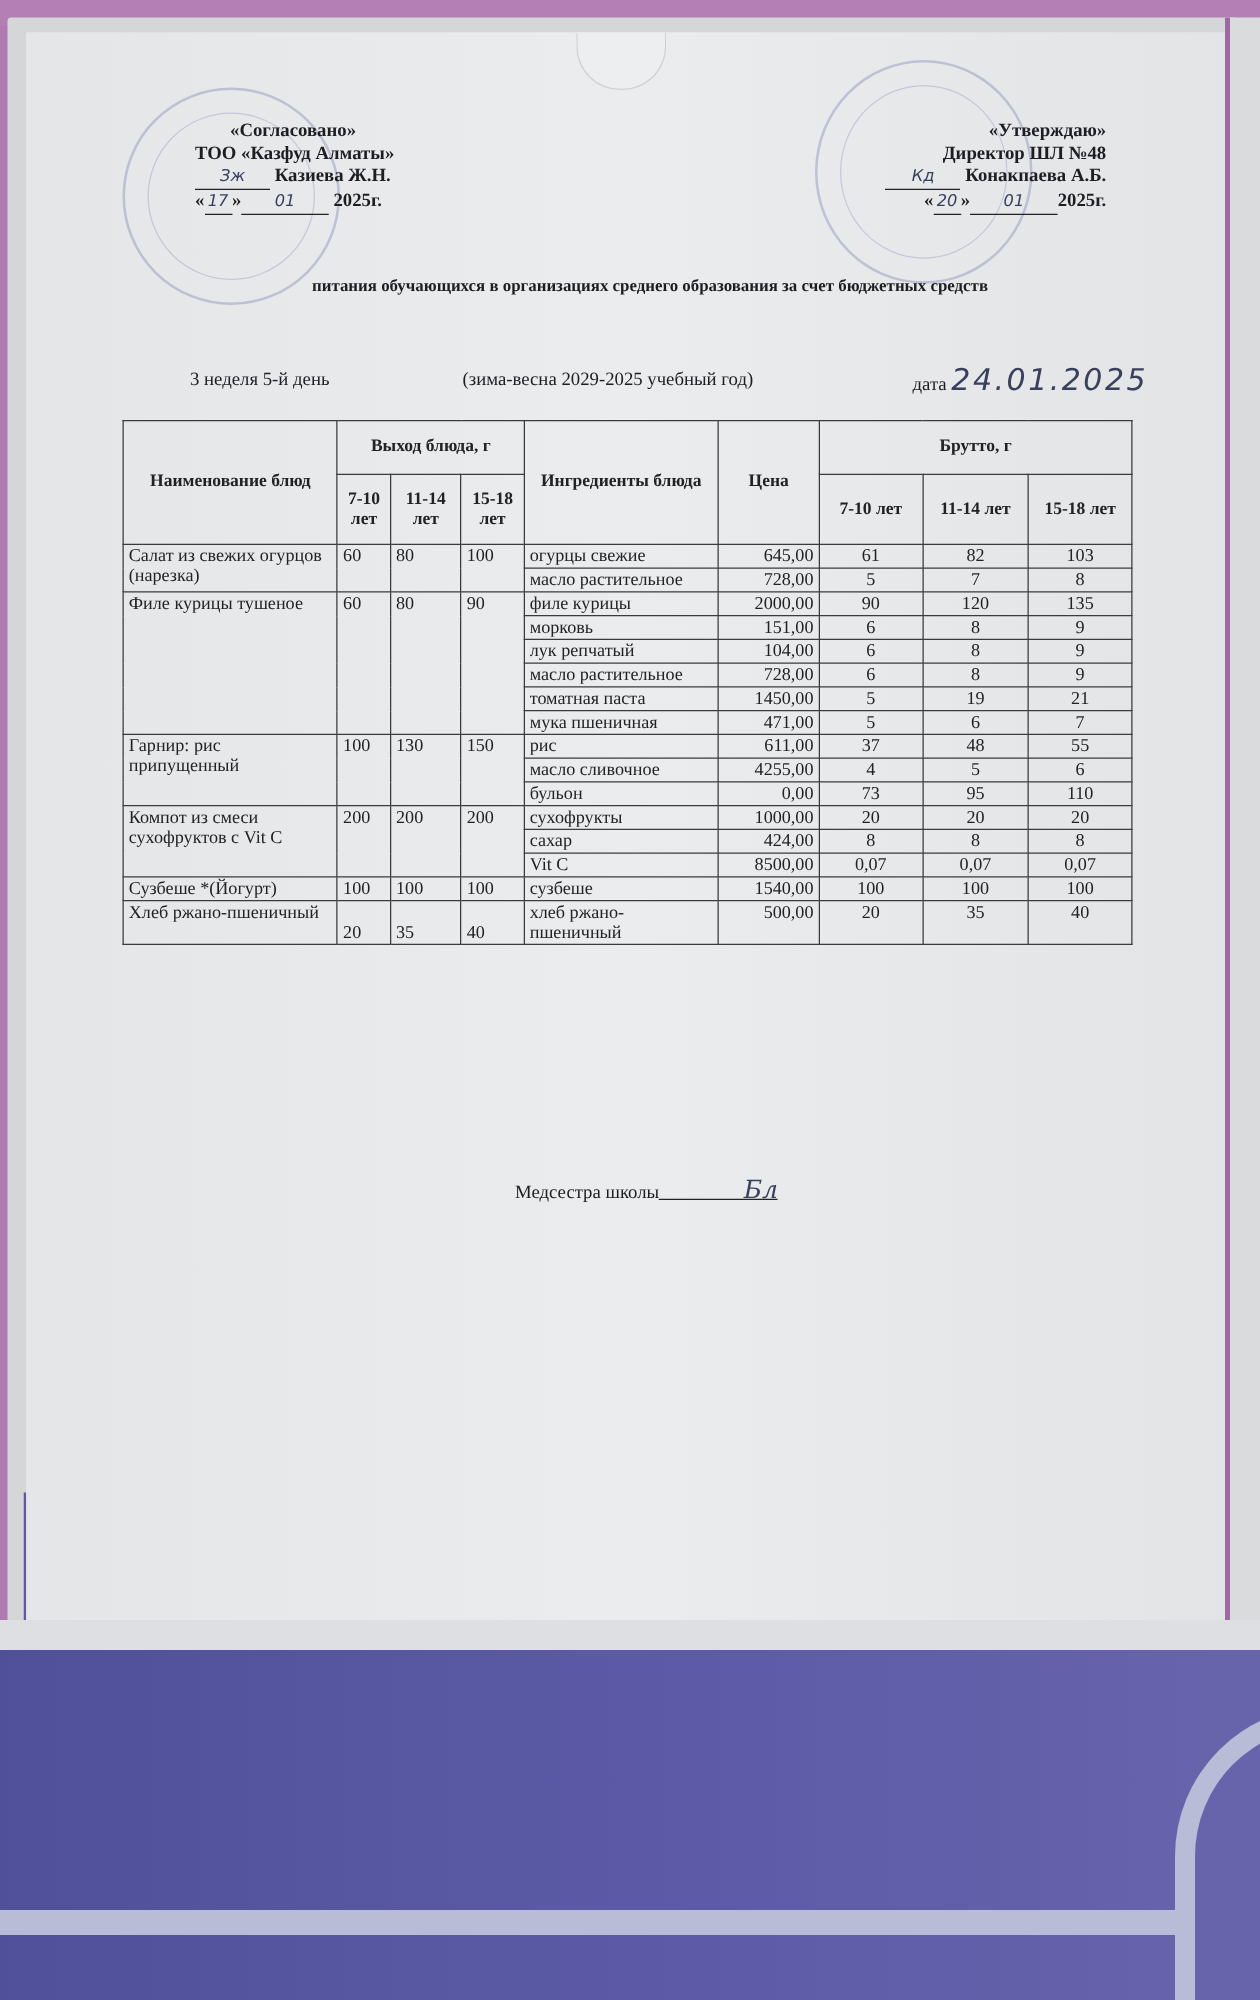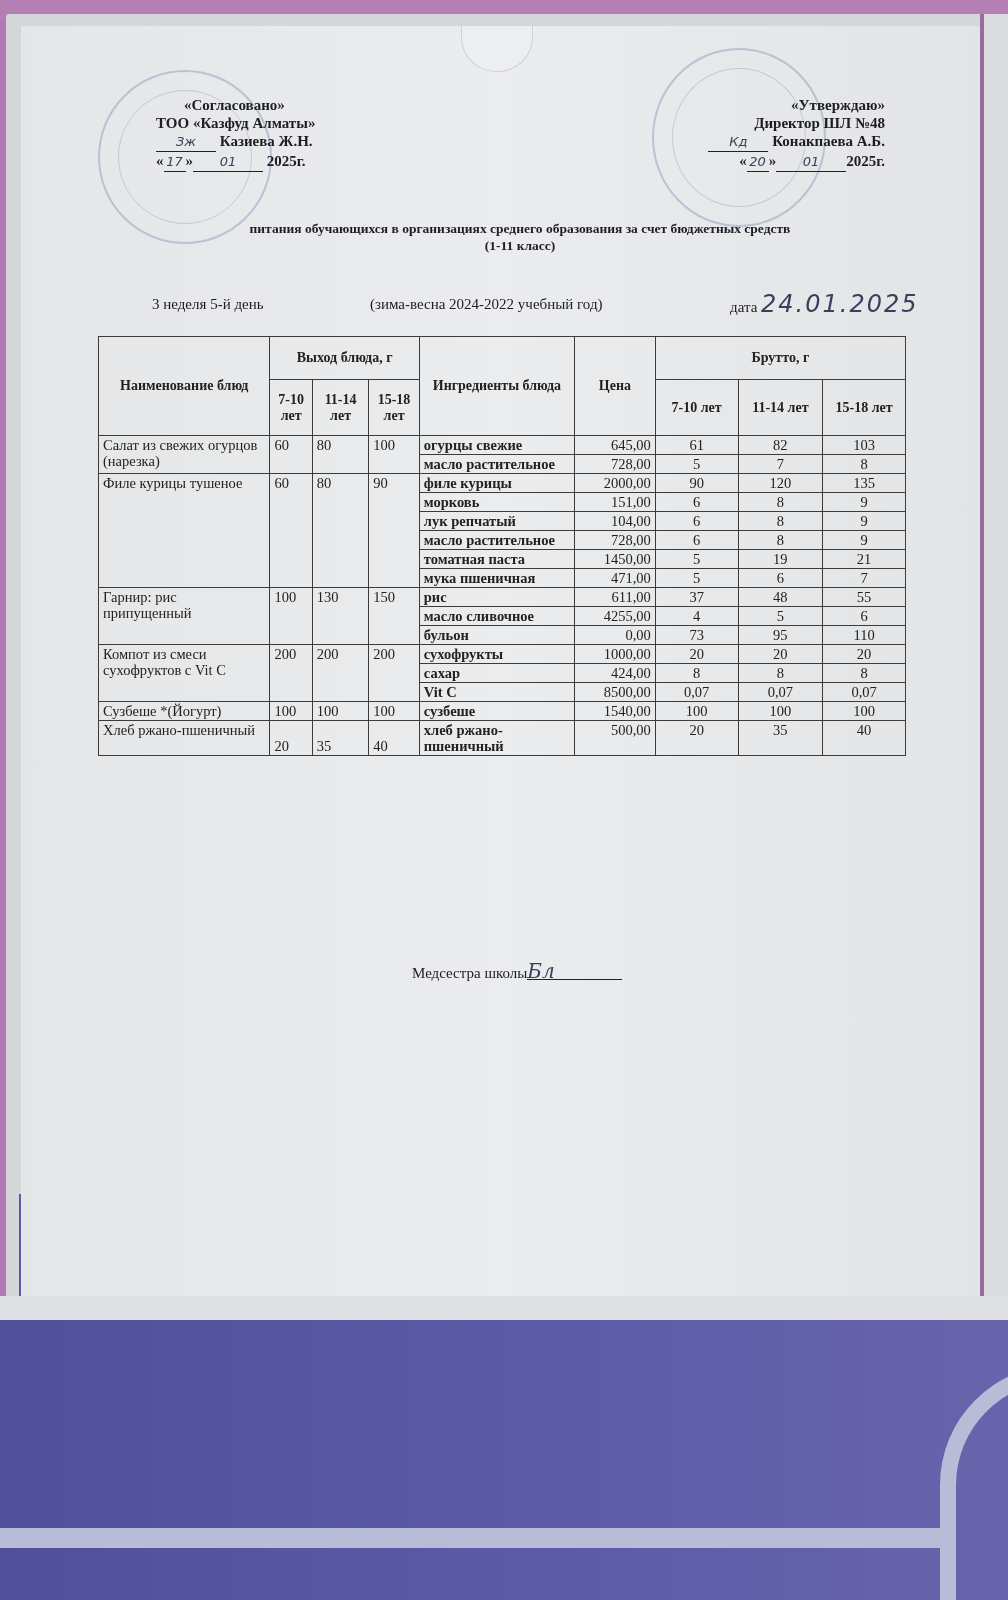--- a/index.html
+++ b/index.html
@@ -60,25 +60,25 @@
   .date-hand { font-family:"DejaVu Sans", sans-serif; font-style:italic; font-size:24px; color:#39405c; letter-spacing:2px; }
 
   table.menu {
     position:absolute; left:98px; top:336px; width:808px;
     border-collapse:collapse; font-size:14.5px; color:#222;
   }
   table.menu td, table.menu th { border:1px solid #3b3b3b; padding:1px 4px; vertical-align:top; line-height:16px; }
   table.menu th { font-weight:bold; text-align:center; vertical-align:middle; font-size:14px; }
   td.num { text-align:left; }
   td.price { text-align:right; padding-right:6px; vertical-align:middle;margin-top:30px; }
-  td.ing { vertical-align:bottom;font-weight:bold; }
+  td.ing { vertical-align:bottom; }
   td.bru { text-align:center; }
 
   .nurse { position:absolute; left:412px; top:943px; font-size:15px; color:#1d1d22; }
-  .nurse .sig { display:inline-block; border-bottom:1px solid #222; width:95px; font-family:"DejaVu Serif", serif; font-style:italic; color:#39405c; font-size:20px; text-align:left; line-height:16px;margin-top:20px; }
+  .nurse .sig { display:inline-block; border-bottom:1px solid #222; width:95px; font-family:"DejaVu Serif", serif; font-style:italic; color:#39405c; font-size:20px; text-align:right; line-height:16px; }
 </style>
 </head>
 <body>
 
 <div class="wall-top"></div>
 <div class="holder">
   <div class="inner-frame"></div>
   <div class="paper"></div>
   <div class="tab-notch"></div>
 </div>
@@ -112,25 +112,24 @@
   <span class="line">Директор ШЛ №48</span>
   <span class="line">
     <span class="uline hand">Кд</span>
     <span>Конакпаева А.Б.</span>
   </span>
   <span class="line">«<span class="uline hand" style="min-width:22px">20</span>»<span class="uline hand" style="min-width:70px">01</span><span>2025г.</span></span>
 </div>
 
 <div class="doc-title">
   <div>питания обучающихся в организациях среднего образования за счет бюджетных средств</div>
-  <div>(1-11 класс)</div>
 </div>
 
 <div class="meta-row" style="left:152px">3 неделя 5-й день</div>
-<div class="meta-row" style="left:370px">(зима-весна 2024-2022 учебный год)</div>
+<div class="meta-row" style="left:370px">(зима-весна 2029-2025 учебный год)</div>
 <div class="meta-row" style="left:730px;top:290px">
   <span>дата</span>
   <span class="date-hand">24.01.2025</span>
 </div>
 
 <table class="menu">
   <colgroup>
     <col style="width:170px">
       <col style="width:42px">
       <col style="width:56px">

